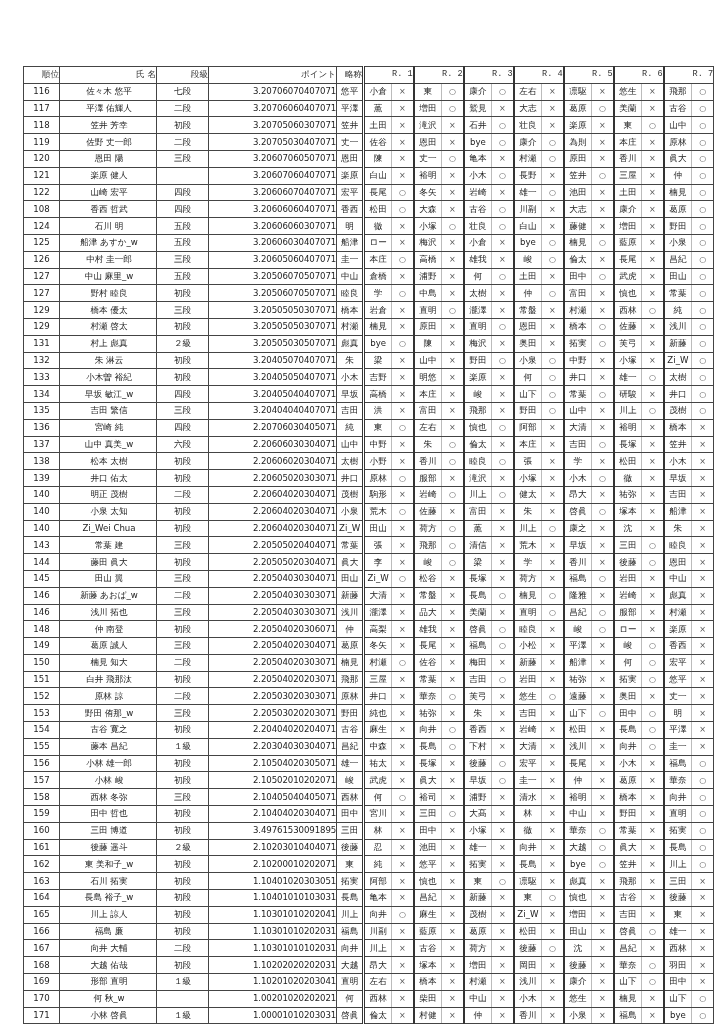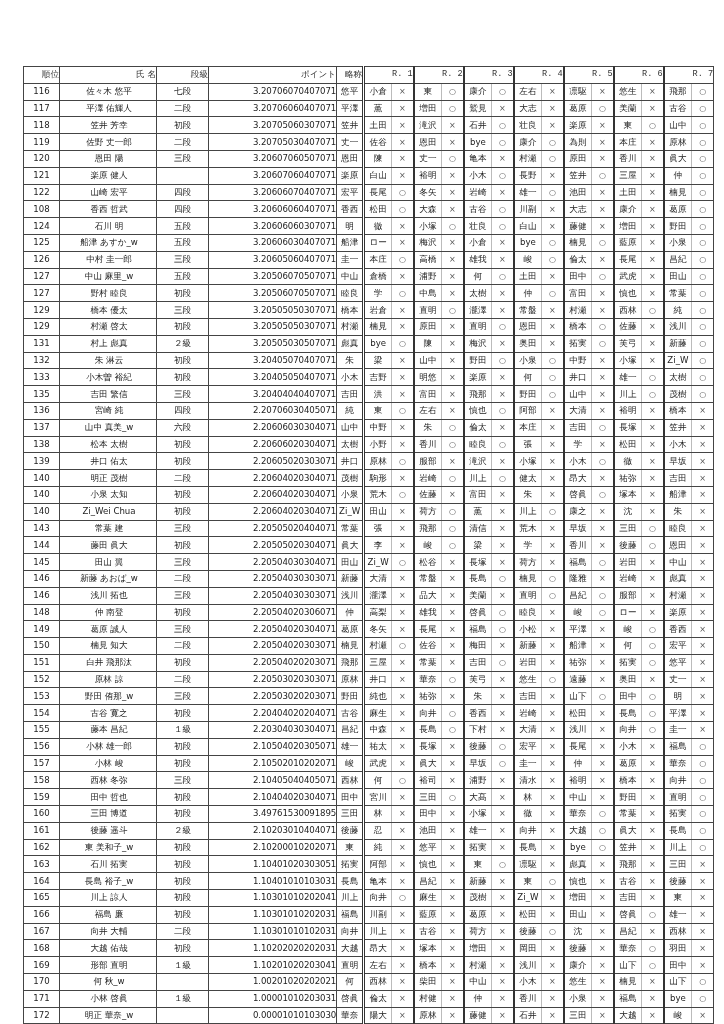--- a/index.html
+++ b/index.html
@@ -435,20 +435,41 @@
           <td class="opp rstart">何</td>
           <td class="res">○</td>
           <td class="opp rstart">井口</td>
           <td class="res">×</td>
           <td class="opp rstart">雄一</td>
           <td class="res">○</td>
           <td class="opp rstart">太樹</td>
           <td class="res">○</td>
         </tr>
         <tr>
+          <td class="c">134</td>
+          <td class="l">早坂 敏江_w</td>
+          <td class="c">四段</td>
+          <td class="pt">3.20405040407071</td>
+          <td class="abbr">早坂</td>
+          <td class="opp rstart">高橋</td>
+          <td class="res">×</td>
+          <td class="opp rstart">本庄</td>
+          <td class="res">×</td>
+          <td class="opp rstart">峻</td>
+          <td class="res">×</td>
+          <td class="opp rstart">山下</td>
+          <td class="res">○</td>
+          <td class="opp rstart">常葉</td>
+          <td class="res">○</td>
+          <td class="opp rstart">研駿</td>
+          <td class="res">×</td>
+          <td class="opp rstart">井口</td>
+          <td class="res">○</td>
+        </tr>
+        <tr>
           <td class="c">135</td>
           <td class="l">吉田 繁信</td>
           <td class="c">三段</td>
           <td class="pt">3.20404040407071</td>
           <td class="abbr">吉田</td>
           <td class="opp rstart">洪</td>
           <td class="res">×</td>
           <td class="opp rstart">富田</td>
           <td class="res">×</td>
           <td class="opp rstart">飛那</td>

